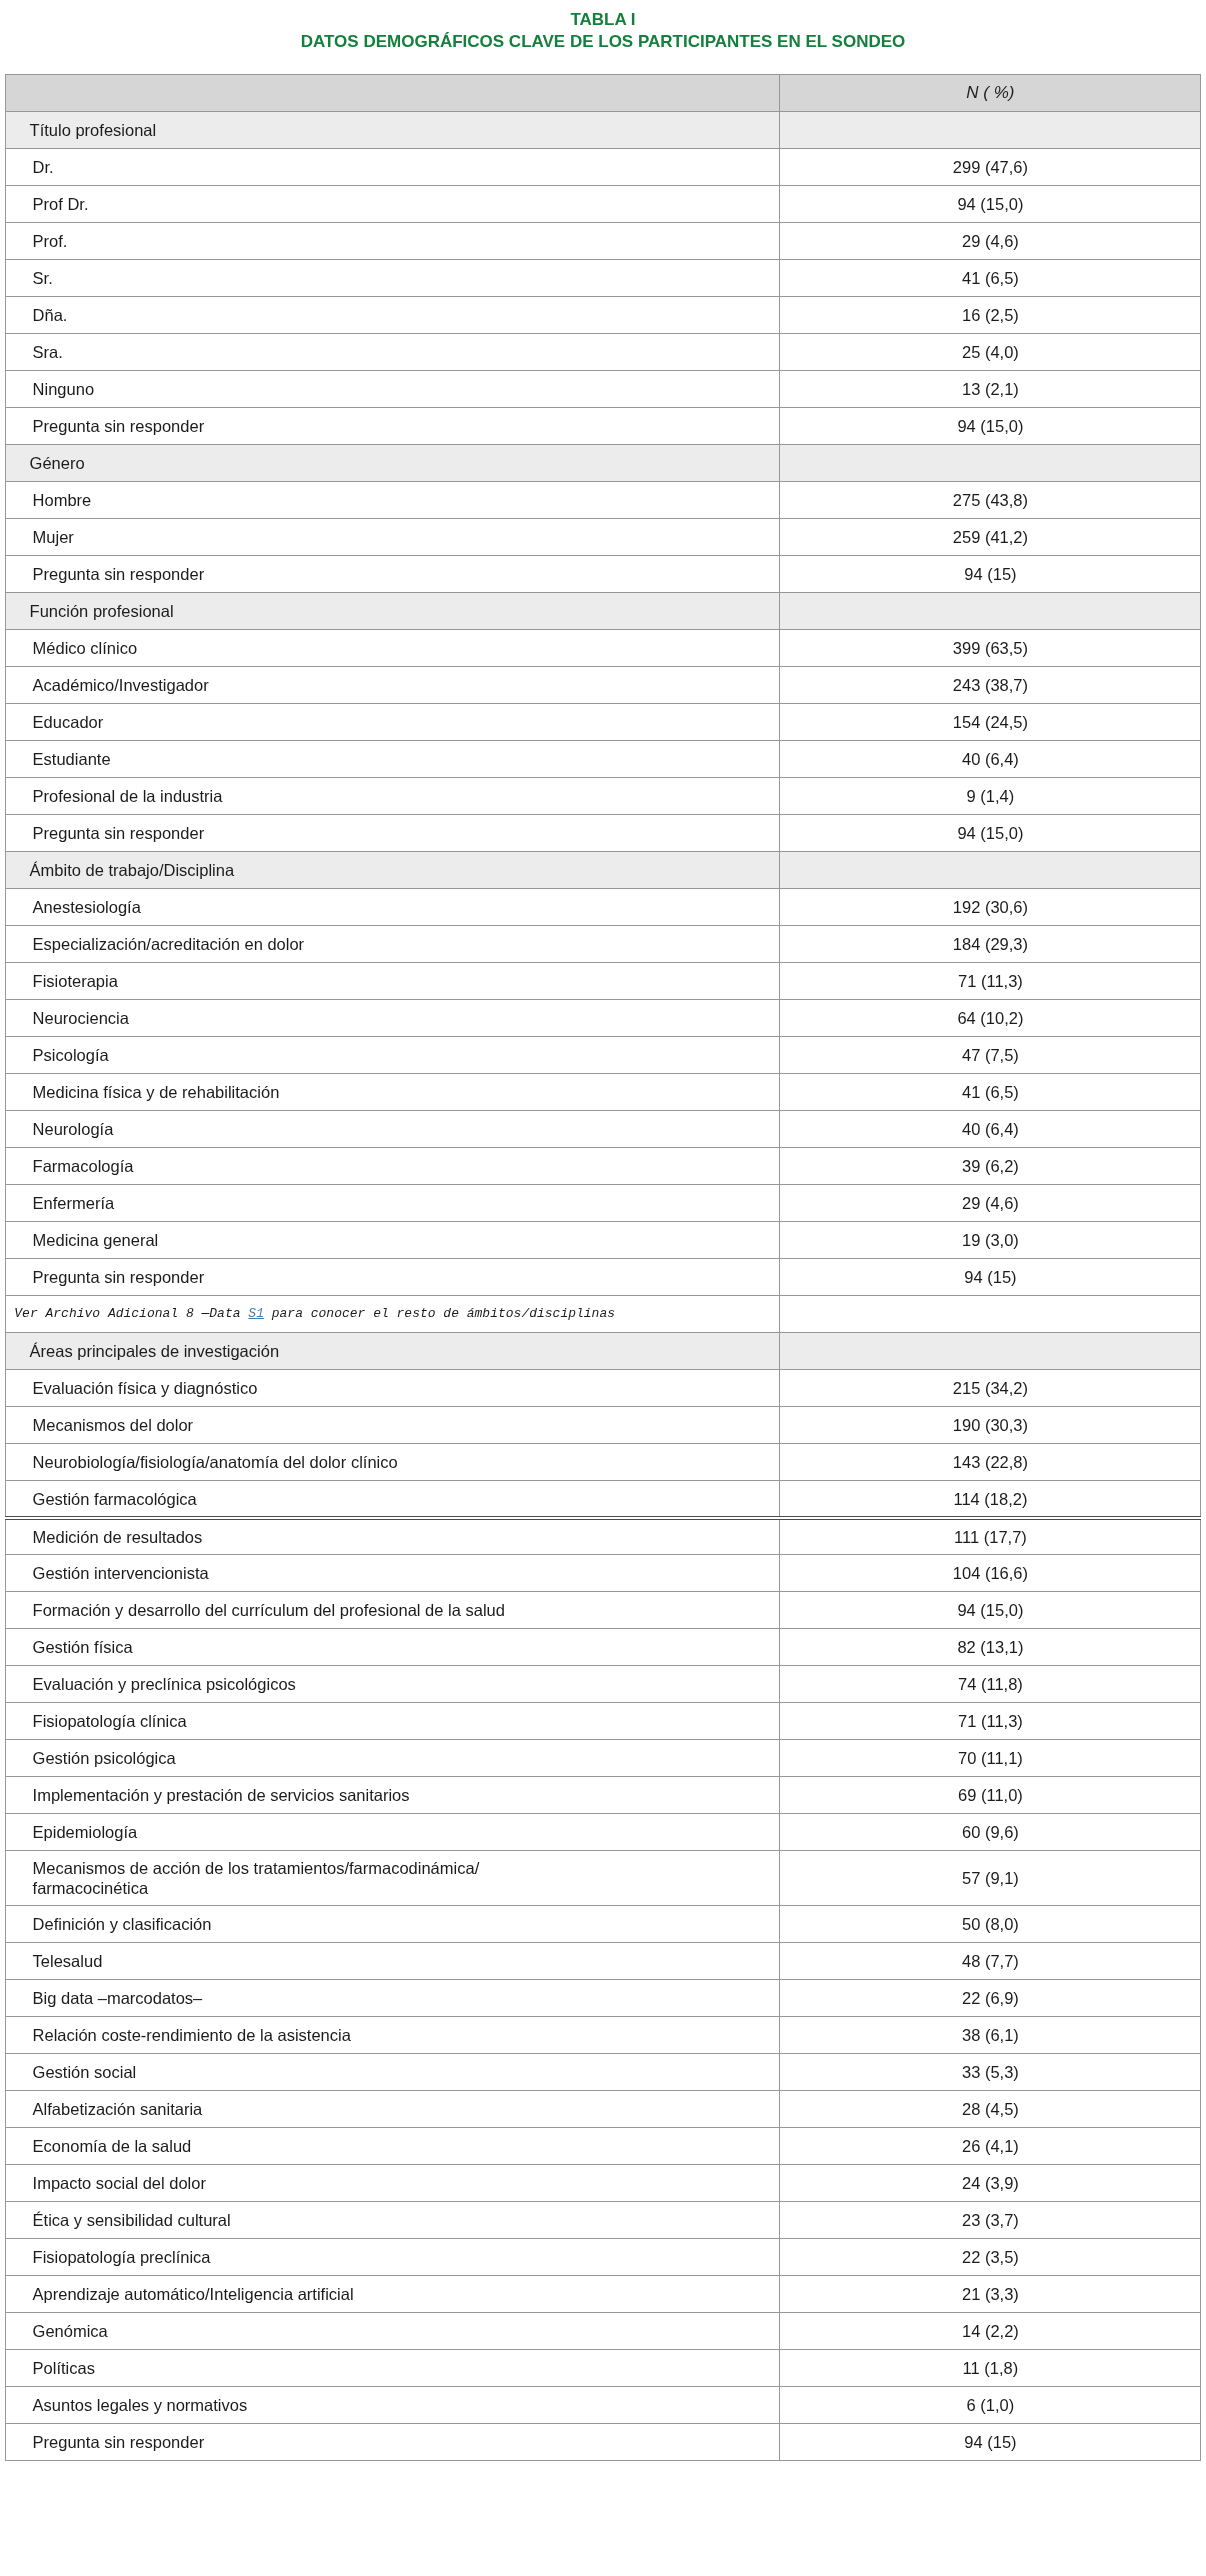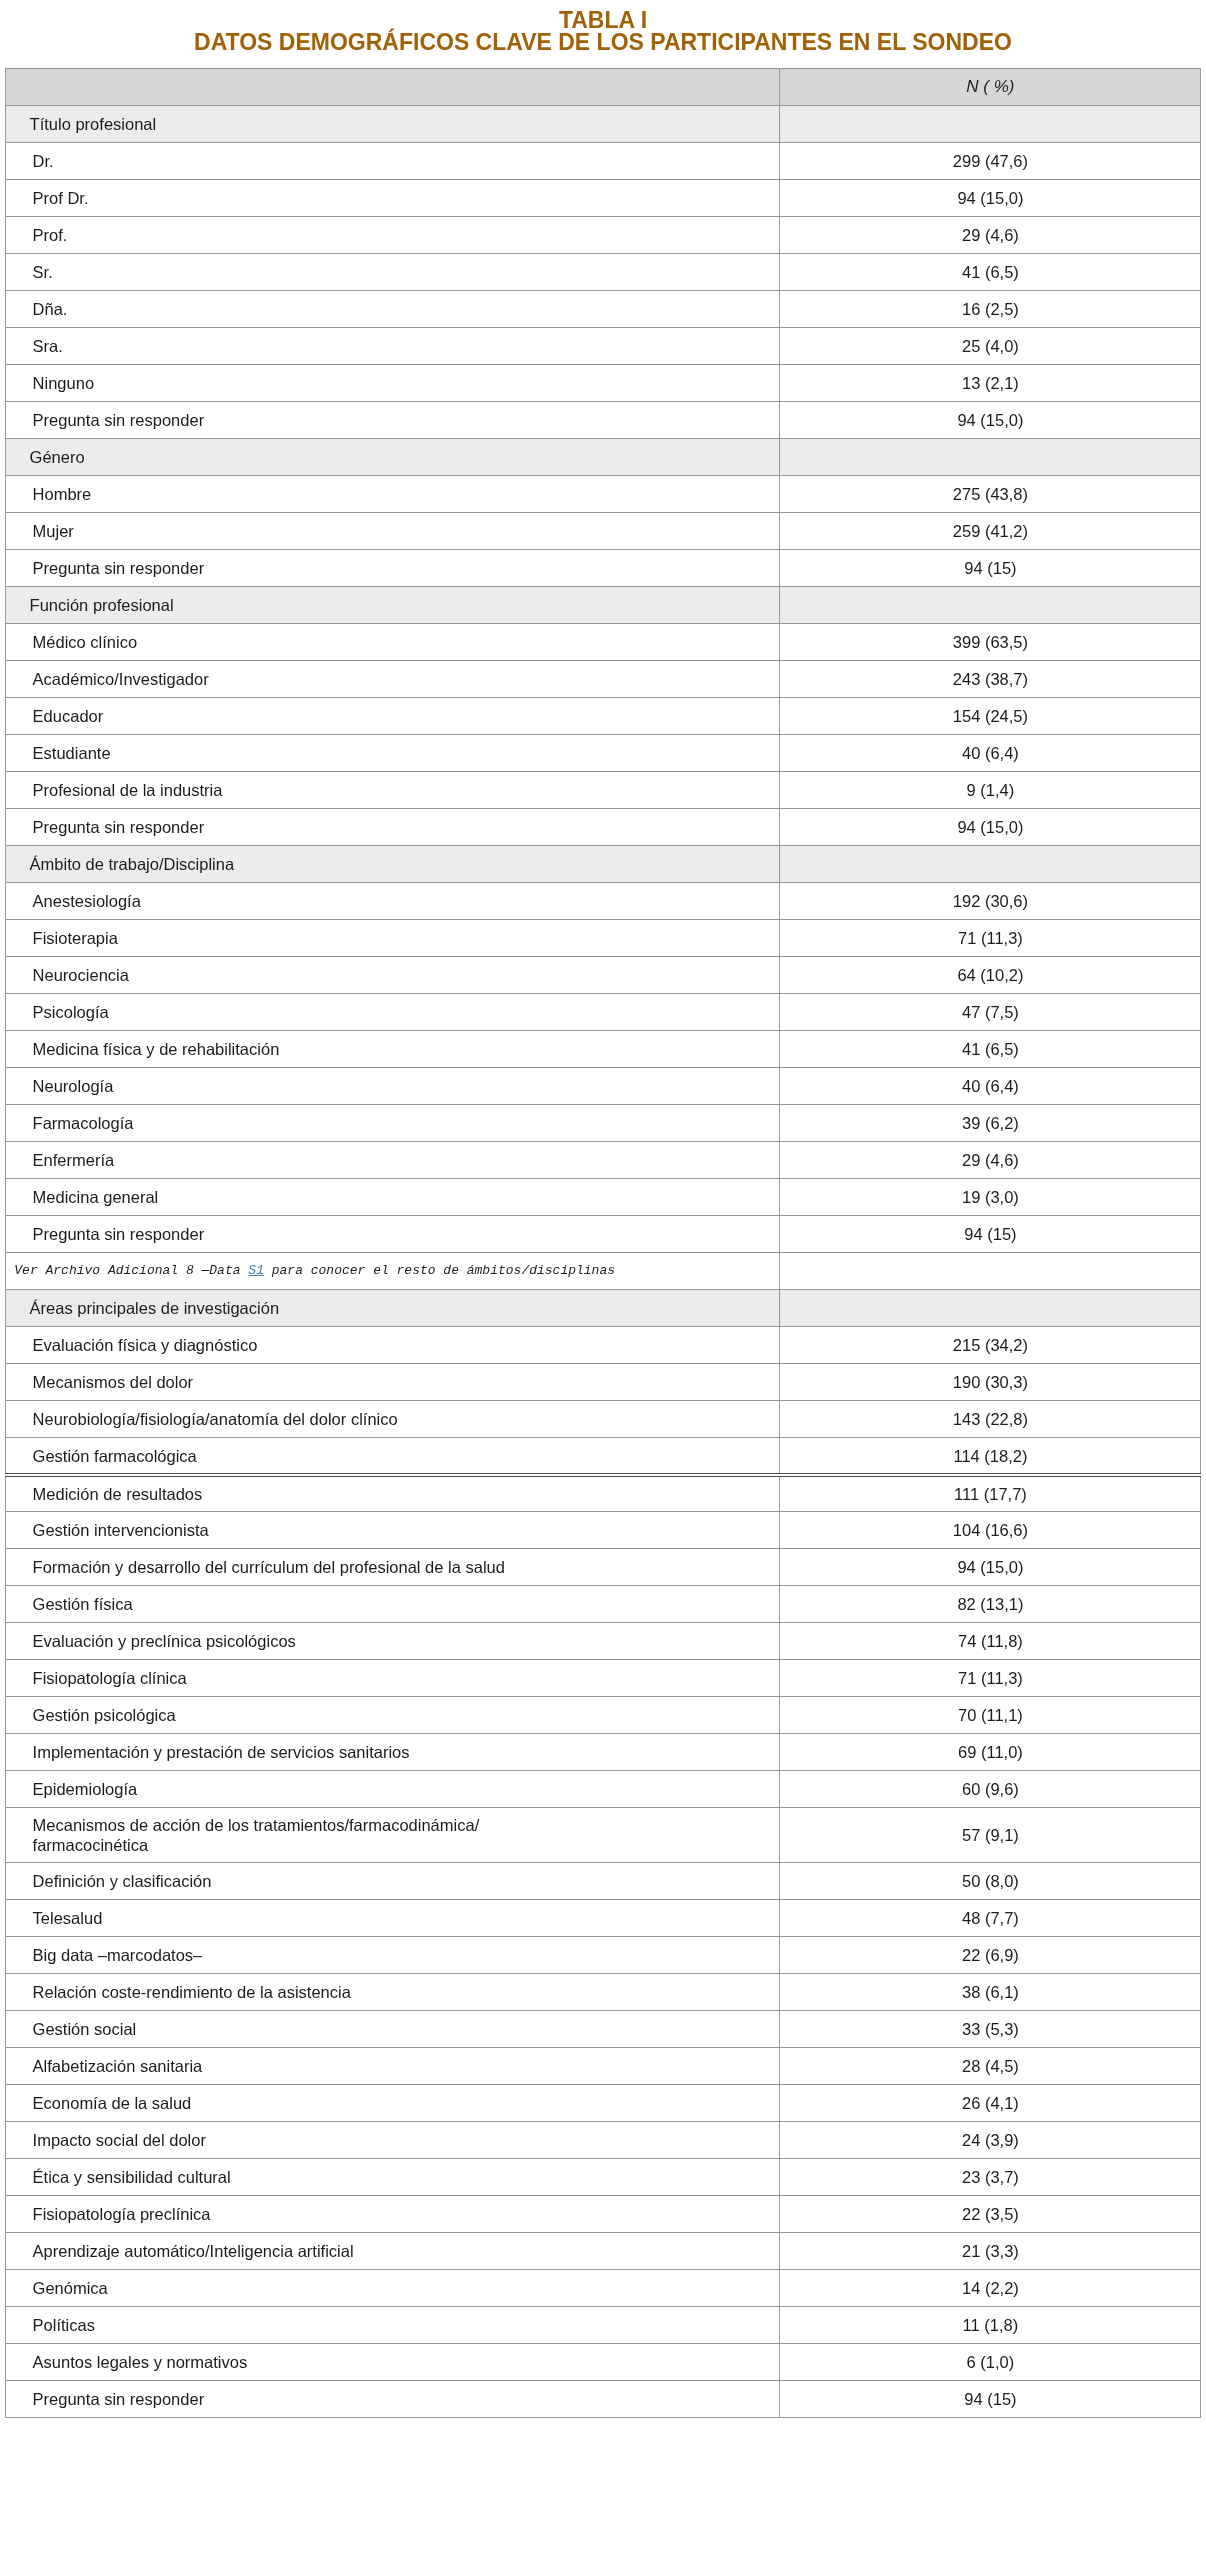--- a/index.html
+++ b/index.html
@@ -6,24 +6,24 @@
   body {
     width: 1206px;
     font-family: "Liberation Sans", sans-serif;
     color: #1c1c1c;
   }
   .page { padding: 9.3px 4.6px 14px 4.6px; }
 
   .title-block {
     text-align: center;
     font-weight: bold;
-    font-size: 23px;
+    font-size: 17px;
     line-height: 22px;
-    color: #a16207;
-    margin-bottom: 15px;
+    color: #15803d;
+    margin-bottom: 21px;
   }
 
   table.demo {
     border-collapse: collapse;
     width: 100%;
     table-layout: fixed;
     border: 1.7px solid #5f5f5f;
   }
   col.c1 { width: 64.8%; }
   col.c2 { width: 35.2%; }
@@ -189,20 +189,24 @@
   <tr class="section-row">
     <td class="section-cell">Ámbito de trabajo/Disciplina</td>
     <td class="value-cell"></td>
   </tr>
 
   <tr class="data-row">
     <td class="label-cell">Anestesiología</td>
     <td class="value-cell">192 (30,6)</td>
   </tr>
 
+  <tr class="data-row">
+    <td class="label-cell">Especialización/acreditación en dolor</td>
+    <td class="value-cell">184 (29,3)</td>
+  </tr>
 
   <tr class="data-row">
     <td class="label-cell">Fisioterapia</td>
     <td class="value-cell">71 (11,3)</td>
   </tr>
 
   <tr class="data-row">
     <td class="label-cell">Neurociencia</td>
     <td class="value-cell">64 (10,2)</td>
   </tr>

